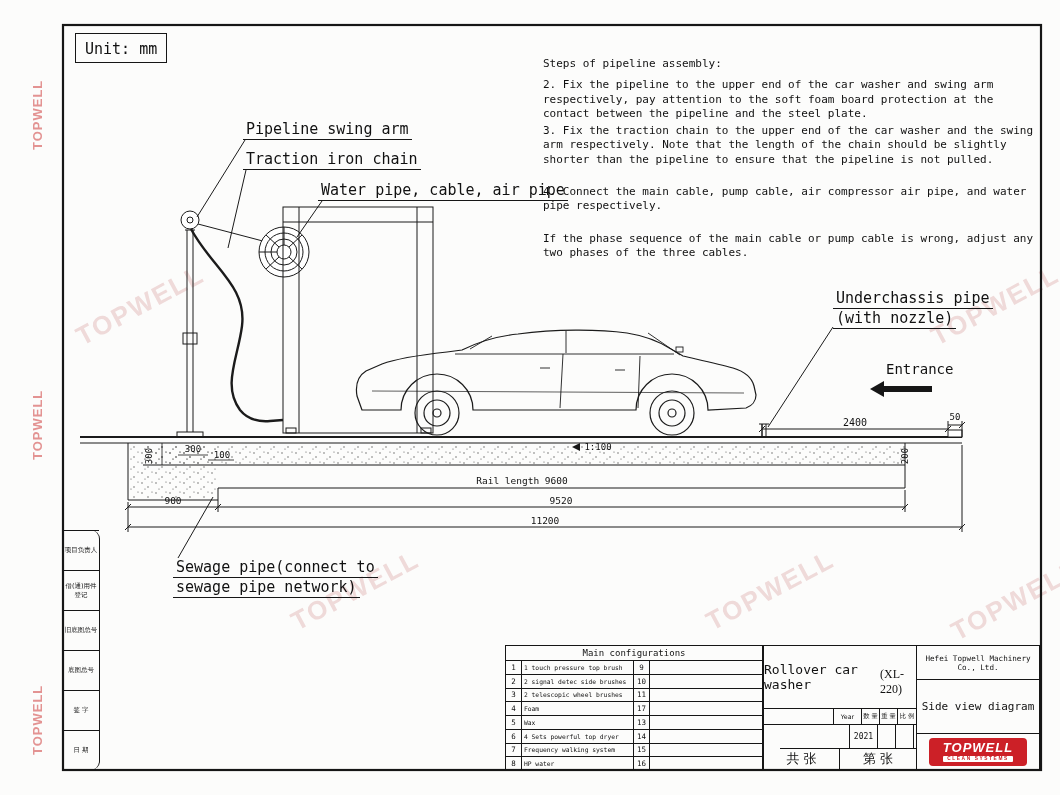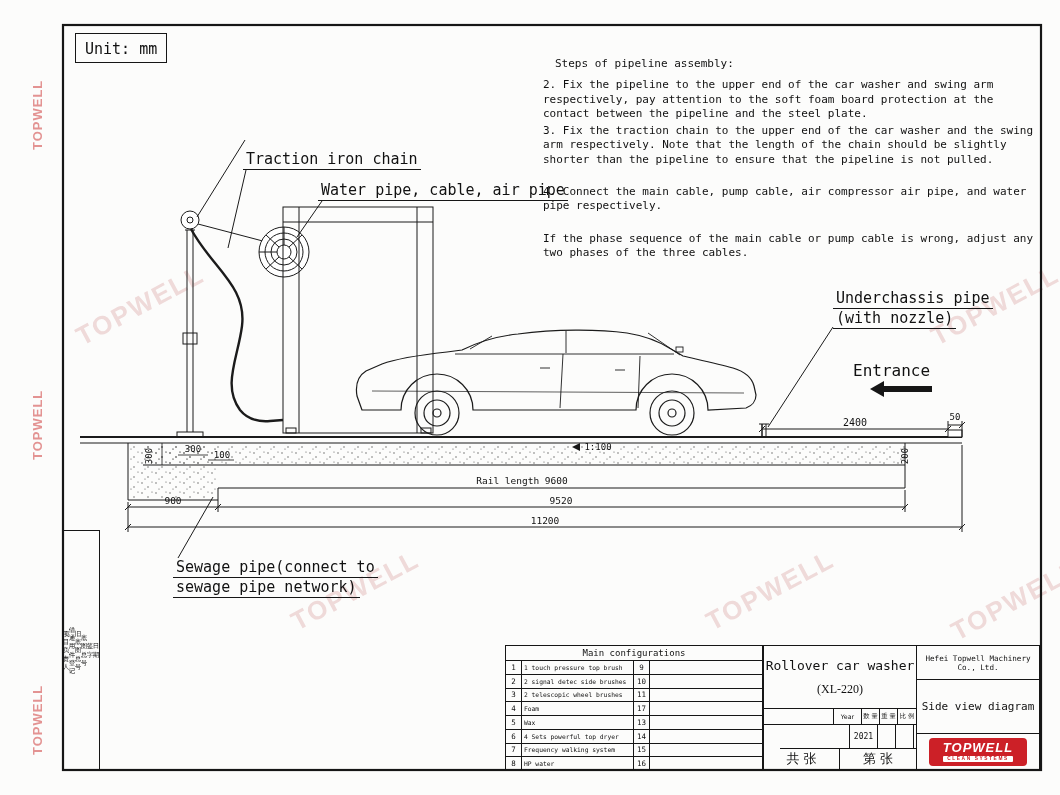--- a/index.html
+++ b/index.html
@@ -16,43 +16,43 @@
   
   .unit-box{left:75px;top:33px;width:92px;height:30px;border:1.6px solid #161616;
       font-size:15px;line-height:30px;padding-left:9px;box-sizing:border-box;background:transparent;}
   
   .label{position:absolute;z-index:3;font-size:15px;white-space:nowrap;
       border-bottom:1.4px solid #161616;padding:0 3px 1px 3px;background:transparent;}
   .label.nl{border-bottom:none;}
   .stack span{display:table;border-bottom:1.4px solid #161616;padding:0 3px 1px 3px;white-space:nowrap;font-size:15px;}
   
   .steps{left:543px;top:57px;width:500px;font-size:11px;line-height:1.3;}
-  .steps .t{margin:0 0 7px 12px;}
+  .steps .t{margin:0 0 7px 0;}
   .steps p{margin:0 0 3px 0;}
   .steps p.gap{margin-top:18px;}
   
   .strip{left:63px;top:530px;width:37px;height:240px;border-right:1.5px solid #161616;box-sizing:border-box;
-      display:flex;flex-direction:row;z-index:3;}
+      display:flex;flex-direction:column;z-index:3;border-radius:9px;}
   .strip .cell{flex:1;border-top:1.2px solid #161616;display:flex;align-items:center;justify-content:center;
       text-align:center;font-size:6.5px;line-height:1.25;font-family:"DejaVu Sans",sans-serif;padding:1px;overflow:hidden;}
   
   .cfg{left:505px;top:645px;width:258px;height:126px;border:1.3px solid #161616;box-sizing:border-box;
       display:flex;flex-direction:column;background:transparent;}
   .cfg .cap{height:14px;border-bottom:1.2px solid #161616;font-size:9px;text-align:center;line-height:14px;}
   .cfg .row{flex:1;display:grid;grid-template-columns:16px 112px 16px 1fr;border-bottom:1px solid #161616;}
   .cfg .row:last-child{border-bottom:none;}
   .cfg .c{border-right:1px solid #161616;font-size:7.5px;display:flex;align-items:center;justify-content:center;overflow:hidden;}
   .cfg .c.nm{justify-content:flex-start;font-size:6.3px;padding-left:2px;white-space:nowrap;}
   .cfg .c:last-child{border-right:none;}
   
   .tblock{left:763px;top:645px;width:277px;height:125px;border:1.3px solid #161616;box-sizing:border-box;
       display:flex;z-index:3;background:transparent;}
   .tb-left{width:152px;border-right:1.2px solid #161616;display:flex;flex-direction:column;}
   .tb-right{flex:1;display:flex;flex-direction:column;}
-  .prod{height:62px;border-bottom:1.2px solid #161616;display:flex;flex-direction:column;
+  .prod{height:62px;border-bottom:1.2px solid #161616;display:flex;
       align-items:center;justify-content:center;}
   .prod .l1{font-size:13px;}
   .prod .l2{font-size:12px;margin-top:9px;font-family:Liberation Serif, serif;}
   .tb-grid-h{height:15px;display:grid;grid-template-columns:70px 28px 18px 18px 1fr;border-bottom:1px solid #161616;}
   .tb-grid-h div,.tb-grid-v div{border-right:1px solid #161616;font-size:6.3px;display:flex;align-items:center;
       justify-content:center;font-family:"DejaVu Sans",sans-serif;overflow:hidden;}
   .tb-grid-h div:last-child,.tb-grid-v div:last-child{border-right:none;}
   .tb-grid-v{height:23px;display:grid;grid-template-columns:70px 28px 18px 18px 1fr;border-bottom:1px solid #161616;margin-left:16px;}
   .tb-grid-v .yr{font-family:"DejaVu Sans Mono",monospace;font-size:8px;}
   .tb-foot{flex:1;display:grid;grid-template-columns:76px 1fr;}
@@ -214,27 +214,28 @@
       <text x="598" y="450" font-size="9">1:100</text>
       <text x="522" y="484" font-size="9.5">Rail length 9600</text>
       <text x="173" y="504" font-size="9.5">900</text>
       <text x="561" y="504" font-size="9.5">9520</text>
       <text x="545" y="524" font-size="9.5">11200</text>
     </g>
   </svg>
 
   <div class="ovl unit-box">Unit: mm</div>
 
+  <div class="label" style="left:243px;top:120px;">Pipeline swing arm</div>
   <div class="label" style="left:243px;top:150px;">Traction iron chain</div>
   <div class="label" style="left:318px;top:181px;text-align:right;">Water pipe, cable, air pipe</div>
   <div class="ovl stack" style="left:833px;top:289px;">
     <span>Underchassis pipe</span>
     <span>(with nozzle)</span>
   </div>
-  <div class="label nl" style="left:850px;top:361px;font-size:16px;text-align:right;">Entrance</div>
+  <div class="label nl" style="left:883px;top:361px;font-size:14px;text-align:right;">Entrance</div>
   <div class="ovl stack" style="left:173px;top:558px;">
     <span>Sewage pipe(connect to</span>
     <span>sewage pipe network)</span>
   </div>
 
   <div class="ovl steps">
     <p class="t">Steps of pipeline assembly:</p>
     <p>2. Fix the pipeline to the upper end of the car washer and swing arm respectively, pay attention to the soft foam board protection at the contact between the pipeline and the steel plate.</p>
     <p>3. Fix the traction chain to the upper end of the car washer and the swing arm respectively. Note that the length of the chain should be slightly shorter than the pipeline to ensure that the pipeline is not pulled.</p>
     <p class="gap">4. Connect the main cable, pump cable, air compressor air pipe, and water pipe respectively.</p>

